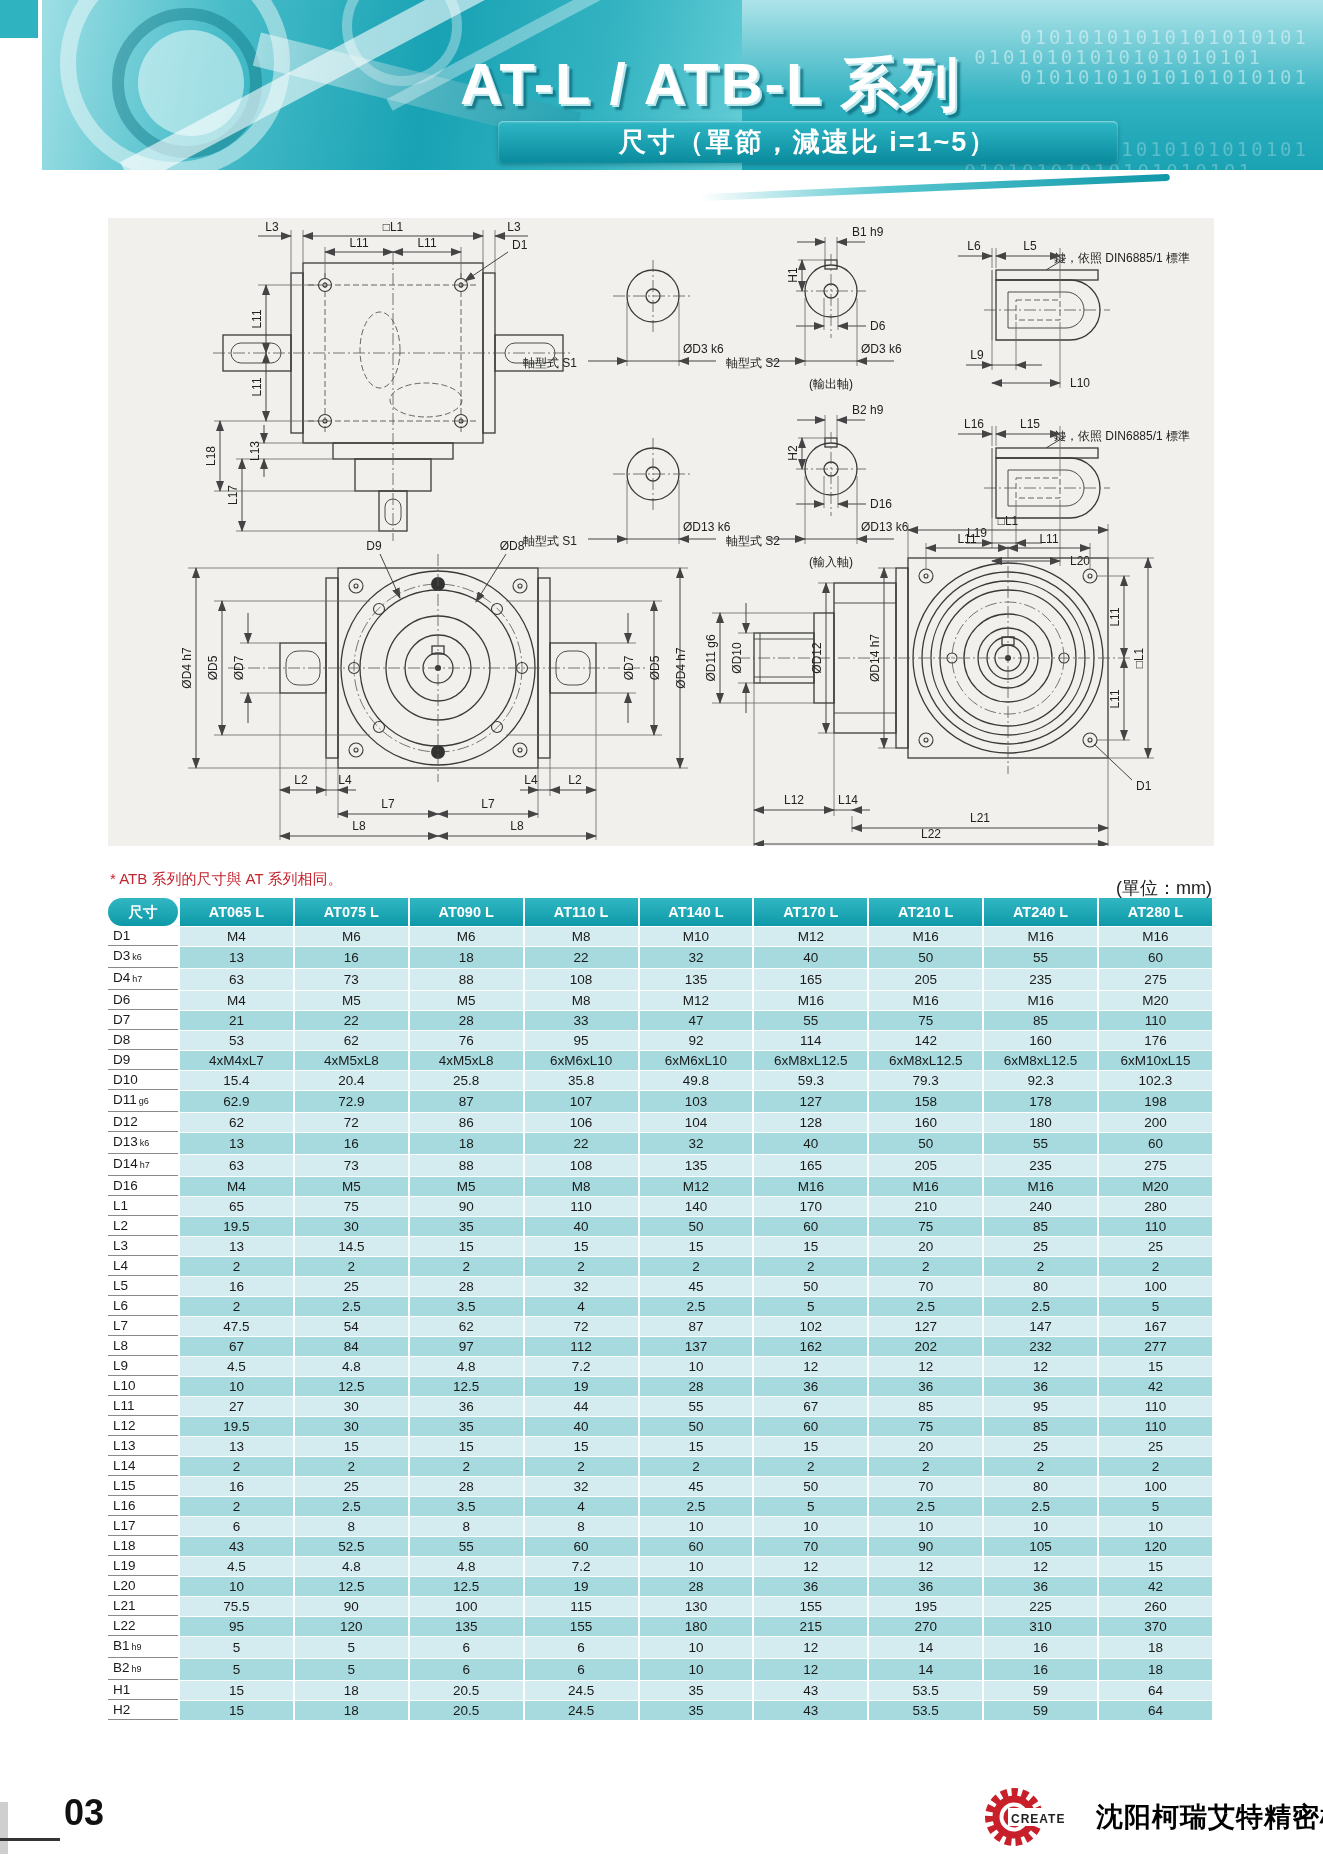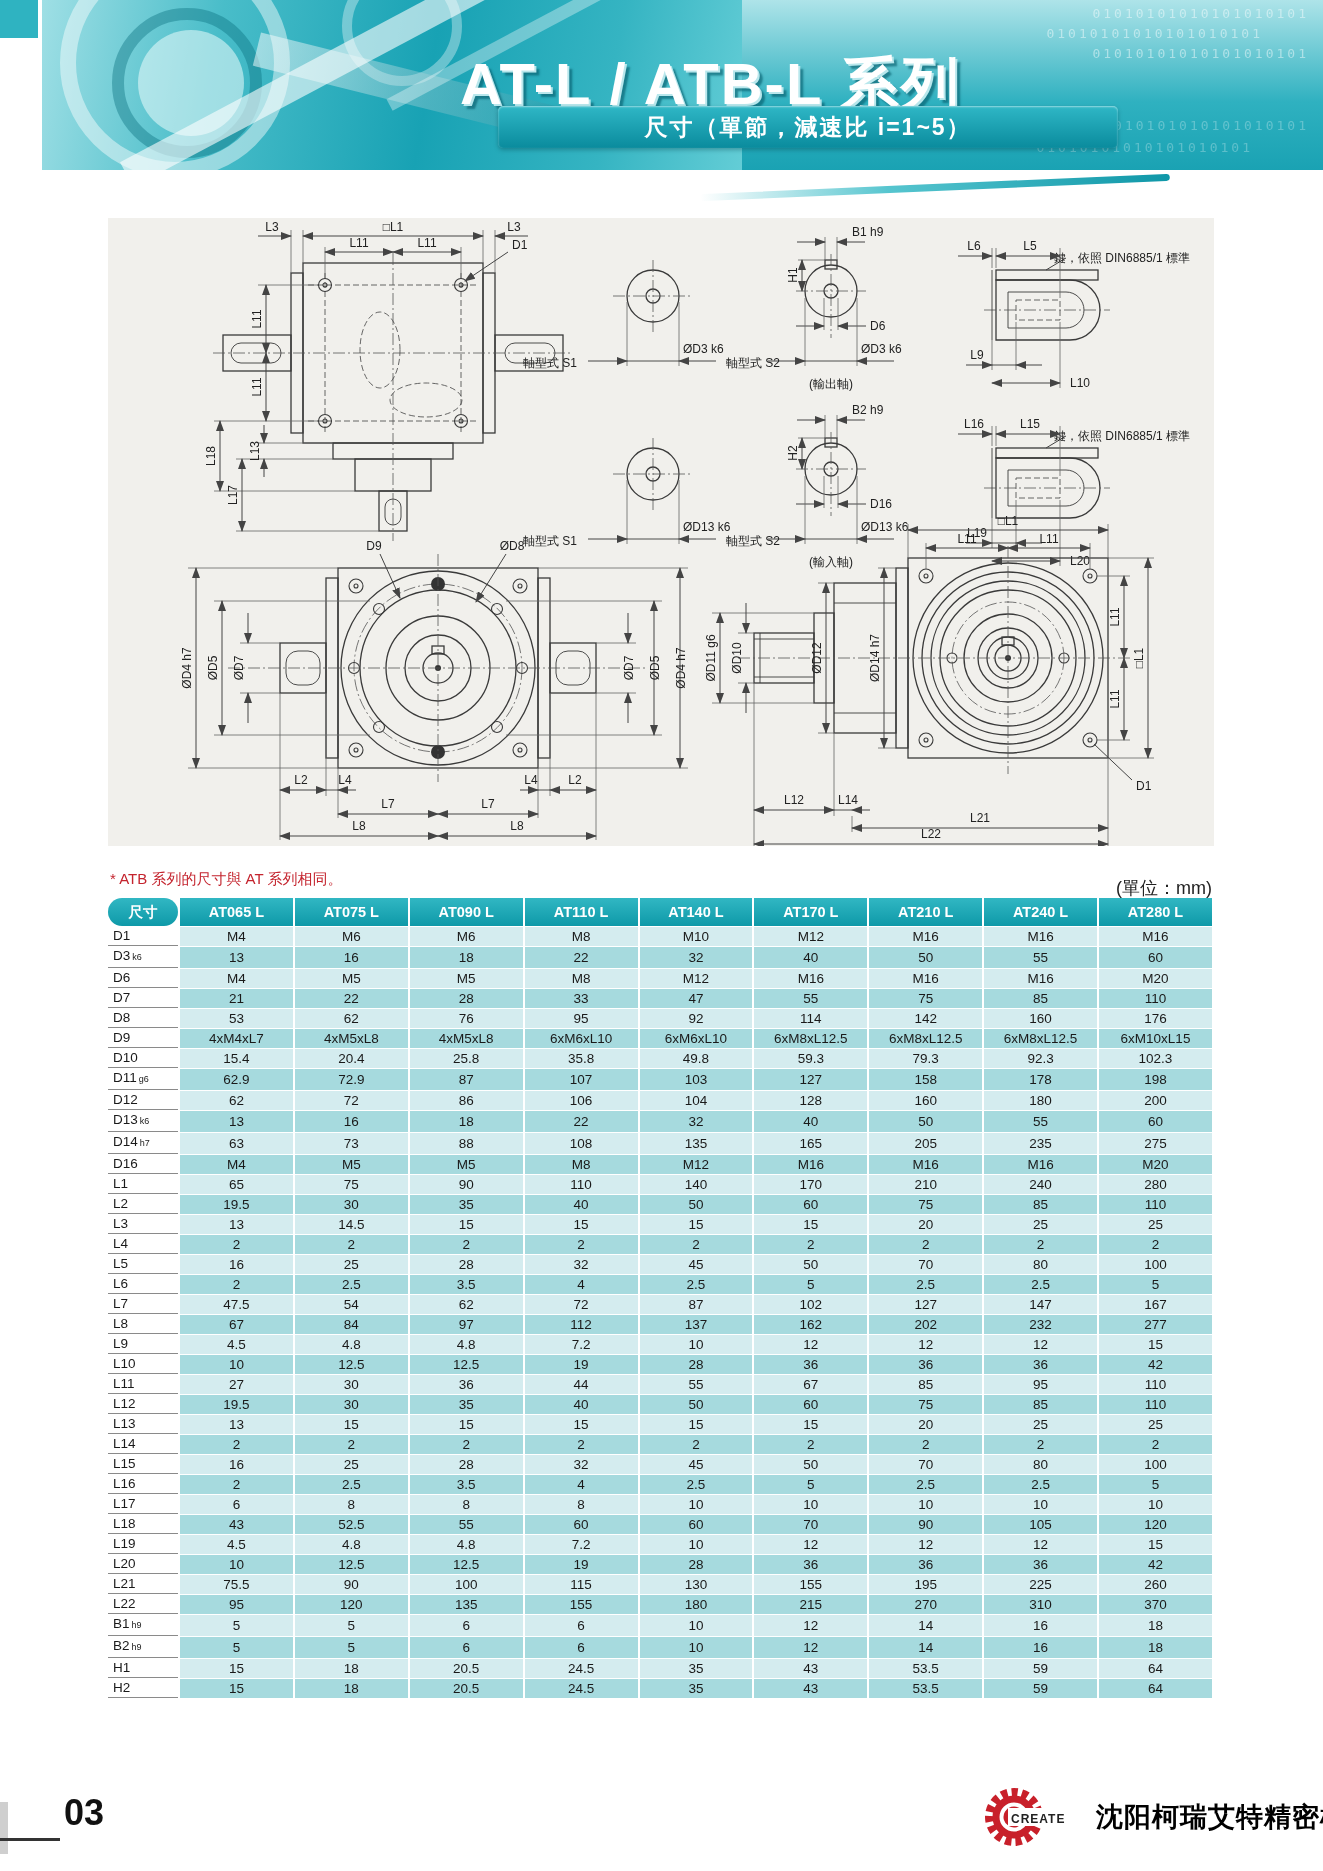--- a/index.html
+++ b/index.html
@@ -19,28 +19,28 @@
     background:rgba(235,251,252,.55); }
   .ring3 { position:absolute; left:300px; top:-34px; width:120px; height:120px; border-radius:50%;
     border:10px solid rgba(255,255,255,.35); }
   .mbar  { position:absolute; left:210px; top:72px; width:330px; height:34px;
     background:linear-gradient(90deg,rgba(255,255,255,.5),rgba(13,125,140,.25)); transform:rotate(14deg); }
   .slash1{ position:absolute; left:60px; top:62px; width:420px; height:28px; background:rgba(255,255,255,.6); transform:rotate(-28deg); }
   .slash2{ position:absolute; left:330px; top:28px; width:300px; height:13px; background:rgba(255,255,255,.35); transform:rotate(-28deg); }
   .rband { position:absolute; left:742px; top:0; width:581px; height:170px;
     background:linear-gradient(180deg,#aee4e9,#2fb1c0 60%,#1aa2b3); }
   .digits { position:absolute; right:14px; color:rgba(255,255,255,.45);
-    font-family:"DejaVu Sans Mono", monospace; font-size:13px; letter-spacing:3px; }
+    font-family:"DejaVu Sans Mono", monospace; font-size:19px; letter-spacing:3px;margin-top:20px; }
   .d1 { top:6px; } .d2 { top:26px; right:60px; } .d3 { top:46px; }
   .d4 { top:118px; opacity:.6; } .d5 { top:140px; right:70px; opacity:.6; }
   .main-title { position:absolute; left:460px; top:46px; width:660px; text-align:left;
     font-size:58px; font-weight:bold; color:#fff; letter-spacing:2px; white-space:nowrap;
     text-shadow:2px 2px 0 #b8e7ec, 5px 5px 2px rgba(8,95,110,.65); z-index:5; }
-  .subtitle-bar { position:absolute; left:498px; top:106px; width:620px; height:42px; border-radius:5px;
-    background:linear-gradient(180deg,#2fb7c6,#0a8b9d); color:#fff; font-size:23px; font-weight:bold;
+  .subtitle-bar { position:absolute; left:498px; top:121px; width:620px; height:42px; border-radius:5px;
+    background:linear-gradient(180deg,#2fb7c6,#0a8b9d); color:#fff; font-size:27px; font-weight:bold;
     text-align:center; line-height:42px; letter-spacing:2px; white-space:nowrap;
     box-shadow:0 2px 4px rgba(0,60,70,.35), inset 0 1px 2px rgba(255,255,255,.5); z-index:5; }
   .sweep { position:absolute; left:700px; top:184px; width:470px; height:7px; border-radius:4px;
     background:linear-gradient(90deg,transparent,#56c5cf 40%,#0f97a8); transform:rotate(-2.5deg); }
 
   
   .drawings-panel { position:absolute; left:108px; top:218px; width:1106px; height:628px; background:#f1f0ec; }
   svg text { font-family:"Liberation Sans", sans-serif; fill:#222; font-size:12px; }
   .out  { fill:none; stroke:#3a3a3a; stroke-width:1.3; }
   .thin { fill:none; stroke:#3a3a3a; stroke-width:.9; }
@@ -556,20 +556,32 @@
         <td>16</td>
         <td>18</td>
         <td>22</td>
         <td>32</td>
         <td>40</td>
         <td>50</td>
         <td>55</td>
         <td>60</td>
       </tr>
       <tr class="odd">
+        <td class="rowlabel">D4<span class="tol">h7</span></td>
+        <td>63</td>
+        <td>73</td>
+        <td>88</td>
+        <td>108</td>
+        <td>135</td>
+        <td>165</td>
+        <td>205</td>
+        <td>235</td>
+        <td>275</td>
+      </tr>
+      <tr class="odd">
         <td class="rowlabel">D6</td>
         <td>M4</td>
         <td>M5</td>
         <td>M5</td>
         <td>M8</td>
         <td>M12</td>
         <td>M16</td>
         <td>M16</td>
         <td>M16</td>
         <td>M20</td>

